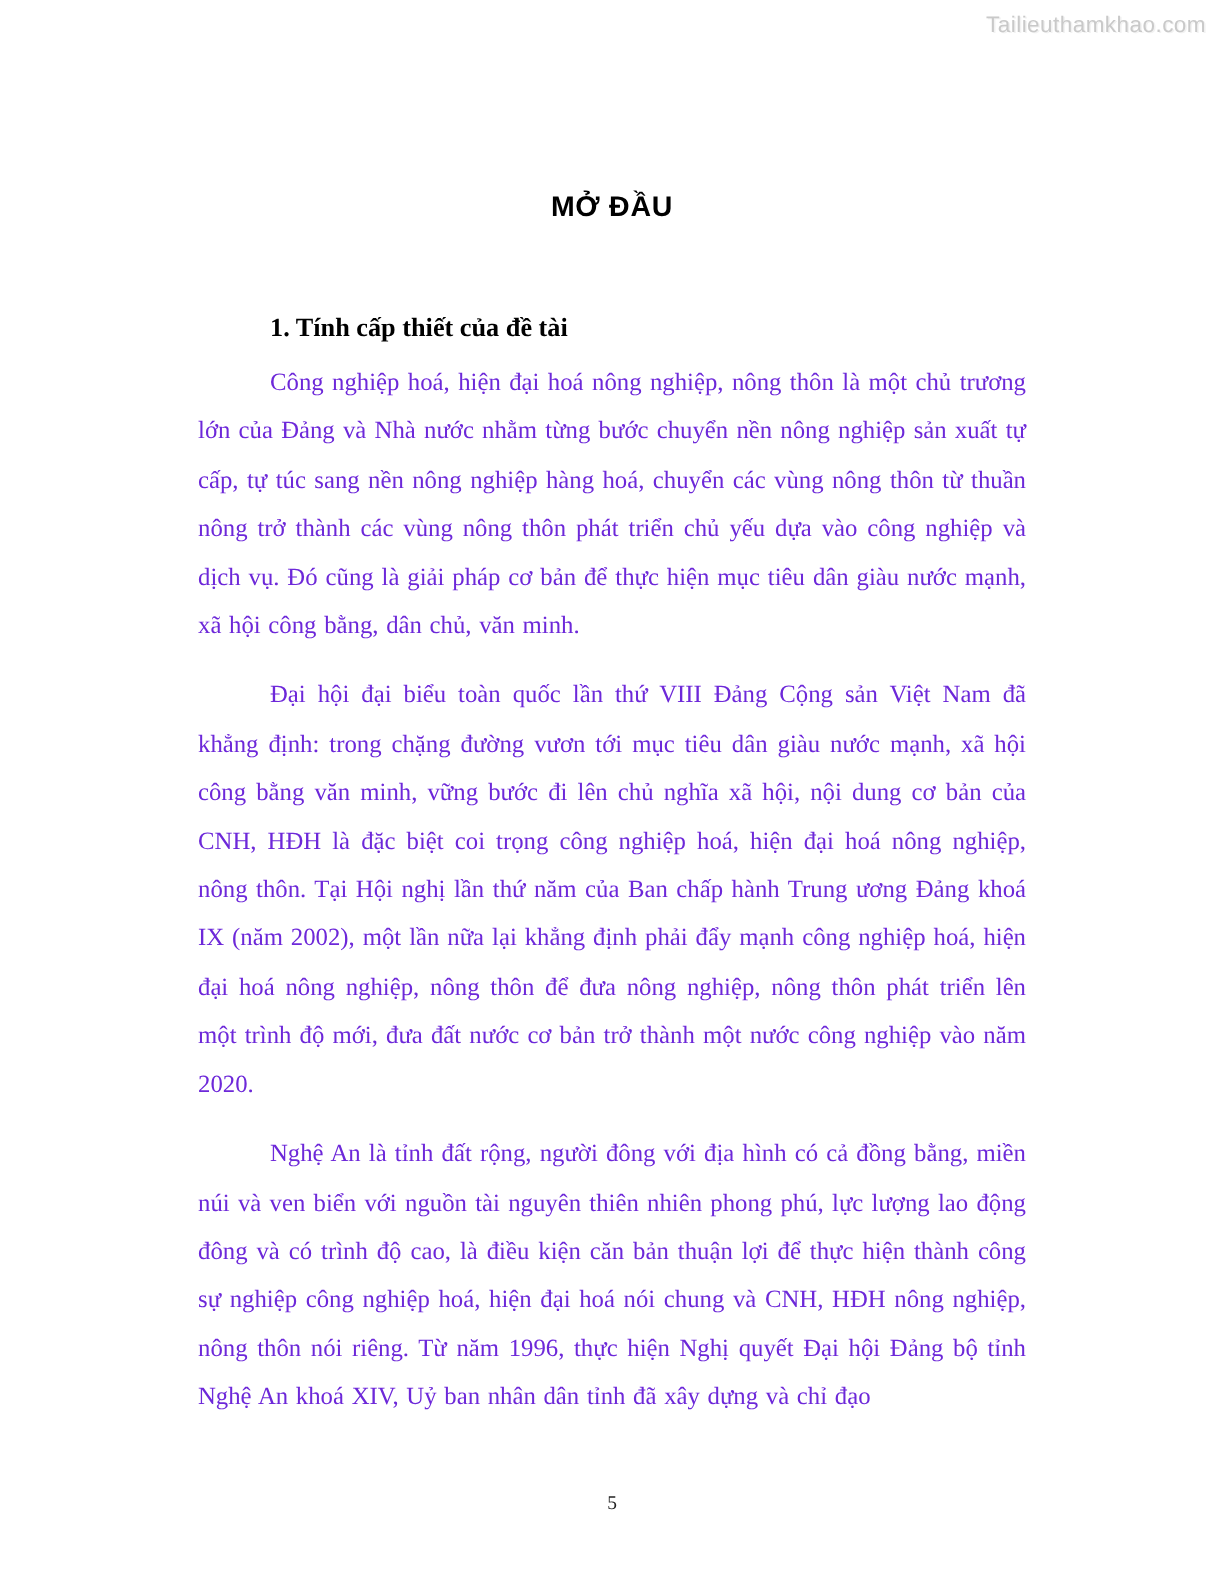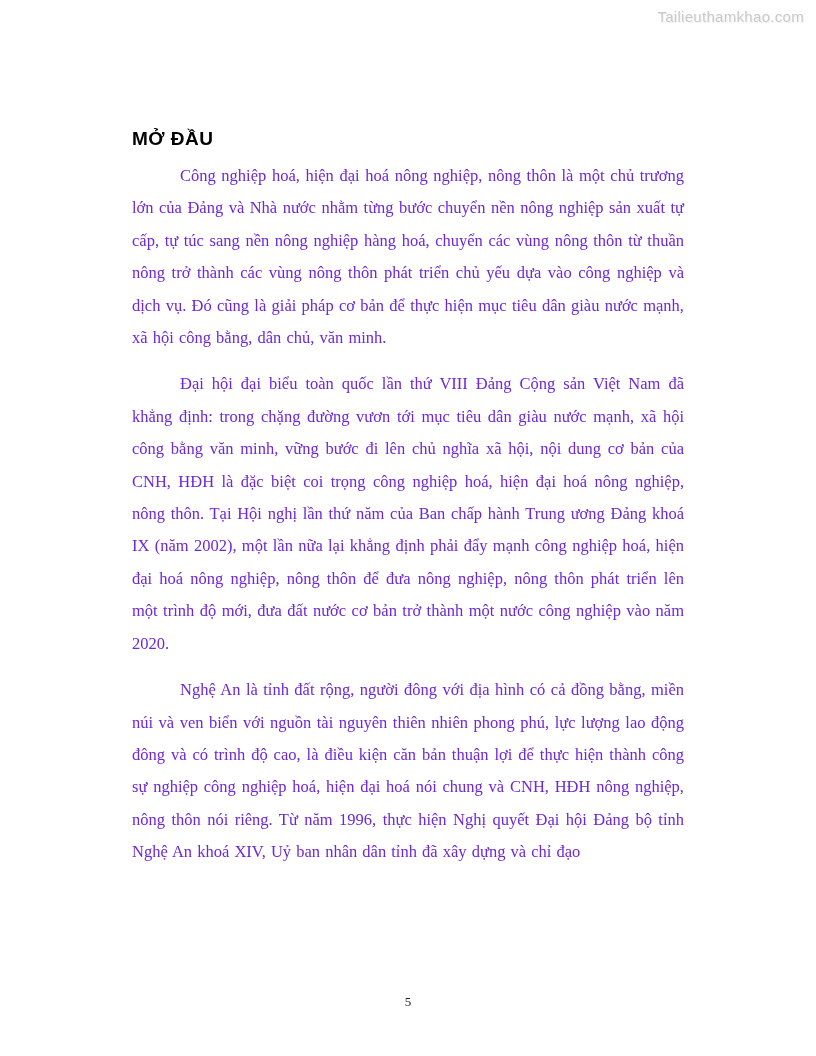--- a/index.html
+++ b/index.html
@@ -27,21 +27,21 @@
     letter-spacing: 0.3px;
   }
   .content {
     position: absolute;
     left: 132px;
     top: 128px;
     width: 552px;
   }
   .doc-title {
     margin: 0;
-    text-align: left;
+    text-align: center;
     font-family: "Liberation Sans", sans-serif;
     font-weight: bold;
     font-size: 19px;
     letter-spacing: 0.5px;
     color: #000000;
   }
   .section-heading {
     margin: 58px 0 0 0;
     padding-left: 48px;
     font-family: "Liberation Serif", serif;
@@ -76,20 +76,21 @@
 <body>
 
 <div class="page">
 
   <div class="watermark">Tailieuthamkhao.com</div>
 
   <div class="content">
 
     <h1 class="doc-title">MỞ ĐẦU</h1>
 
+    <h2 class="section-heading">1. Tính cấp thiết của đề tài</h2>
 
     <p class="body-paragraph">Công nghiệp hoá, hiện đại hoá nông nghiệp, nông thôn là một chủ trương lớn của Đảng và Nhà nước nhằm từng bước chuyển nền nông nghiệp sản xuất tự cấp, tự túc sang nền nông nghiệp hàng hoá, chuyển các vùng nông thôn từ thuần nông trở thành các vùng nông thôn phát triển chủ yếu dựa vào công nghiệp và dịch vụ. Đó cũng là giải pháp cơ bản để thực hiện mục tiêu dân giàu nước mạnh, xã hội công bằng, dân chủ, văn minh.</p>
 
     <p class="body-paragraph">Đại hội đại biểu toàn quốc lần thứ VIII Đảng Cộng sản Việt Nam đã khẳng định: trong chặng đường vươn tới mục tiêu dân giàu nước mạnh, xã hội công bằng văn minh, vững bước đi lên chủ nghĩa xã hội, nội dung cơ bản của CNH, HĐH là đặc biệt coi trọng công nghiệp hoá, hiện đại hoá nông nghiệp, nông thôn. Tại Hội nghị lần thứ năm của Ban chấp hành Trung ương Đảng khoá IX (năm 2002), một lần nữa lại khẳng định phải đẩy mạnh công nghiệp hoá, hiện đại hoá nông nghiệp, nông thôn để đưa nông nghiệp, nông thôn phát triển lên một trình độ mới, đưa đất nước cơ bản trở thành một nước công nghiệp vào năm 2020.</p>
 
     <p class="body-paragraph">Nghệ An là tỉnh đất rộng, người đông với địa hình có cả đồng bằng, miền núi và ven biển với nguồn tài nguyên thiên nhiên phong phú, lực lượng lao động đông và có trình độ cao, là điều kiện căn bản thuận lợi để thực hiện thành công sự nghiệp công nghiệp hoá, hiện đại hoá nói chung và CNH, HĐH nông nghiệp, nông thôn nói riêng. Từ năm 1996, thực hiện Nghị quyết Đại hội Đảng bộ tỉnh Nghệ An khoá XIV, Uỷ ban nhân dân tỉnh đã xây dựng và chỉ đạo</p>
 
   </div>
 
   <div class="page-number">5</div>

